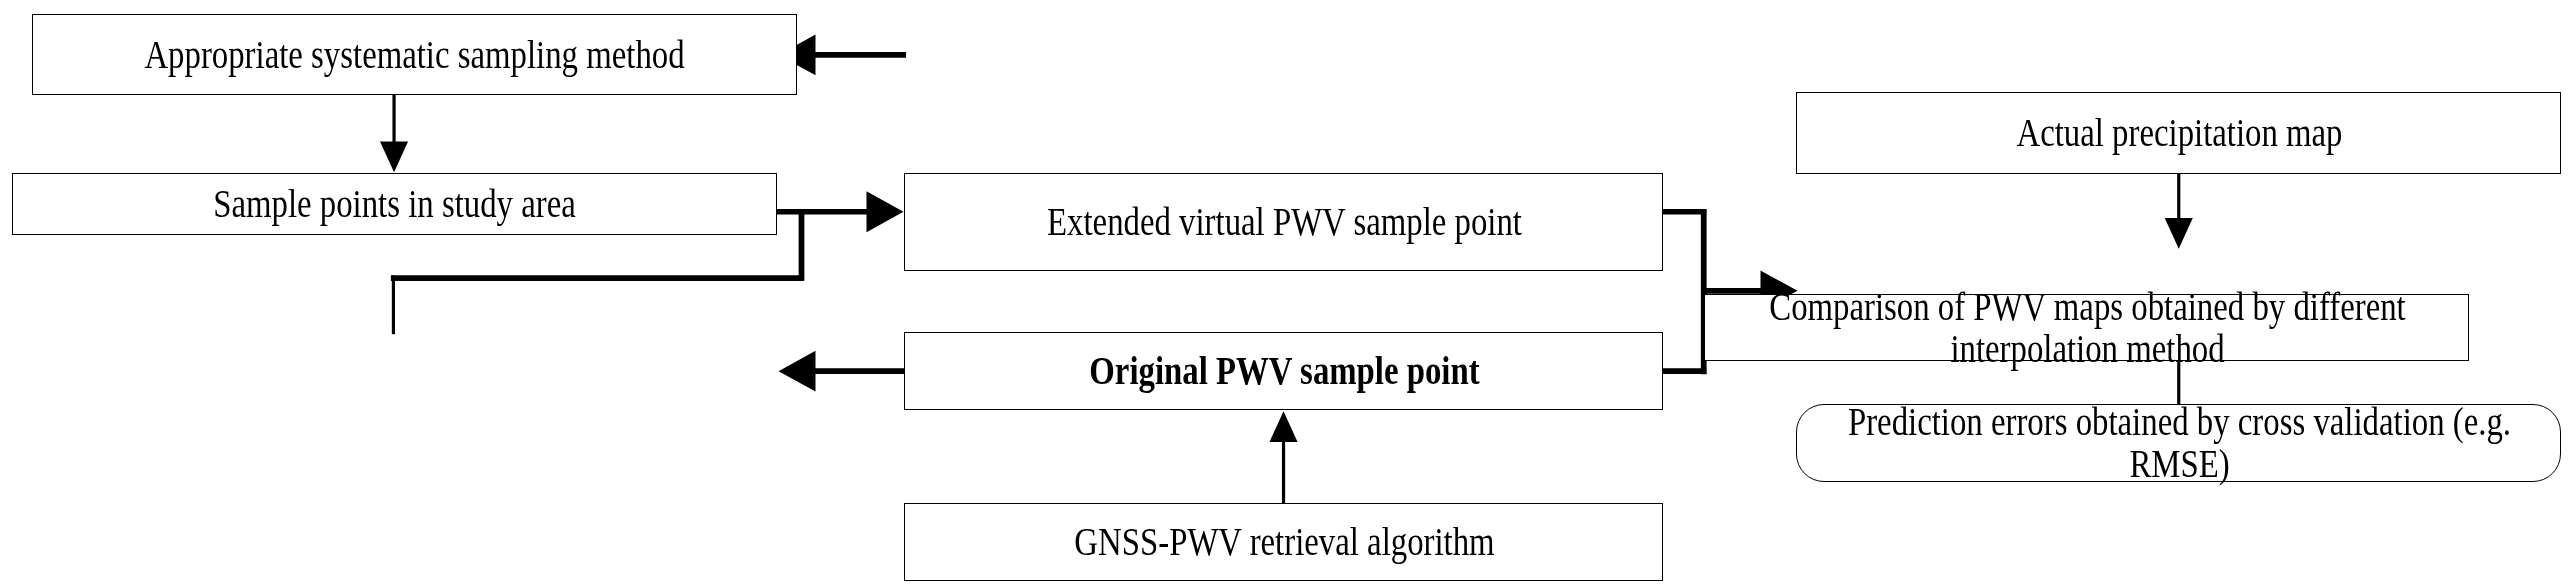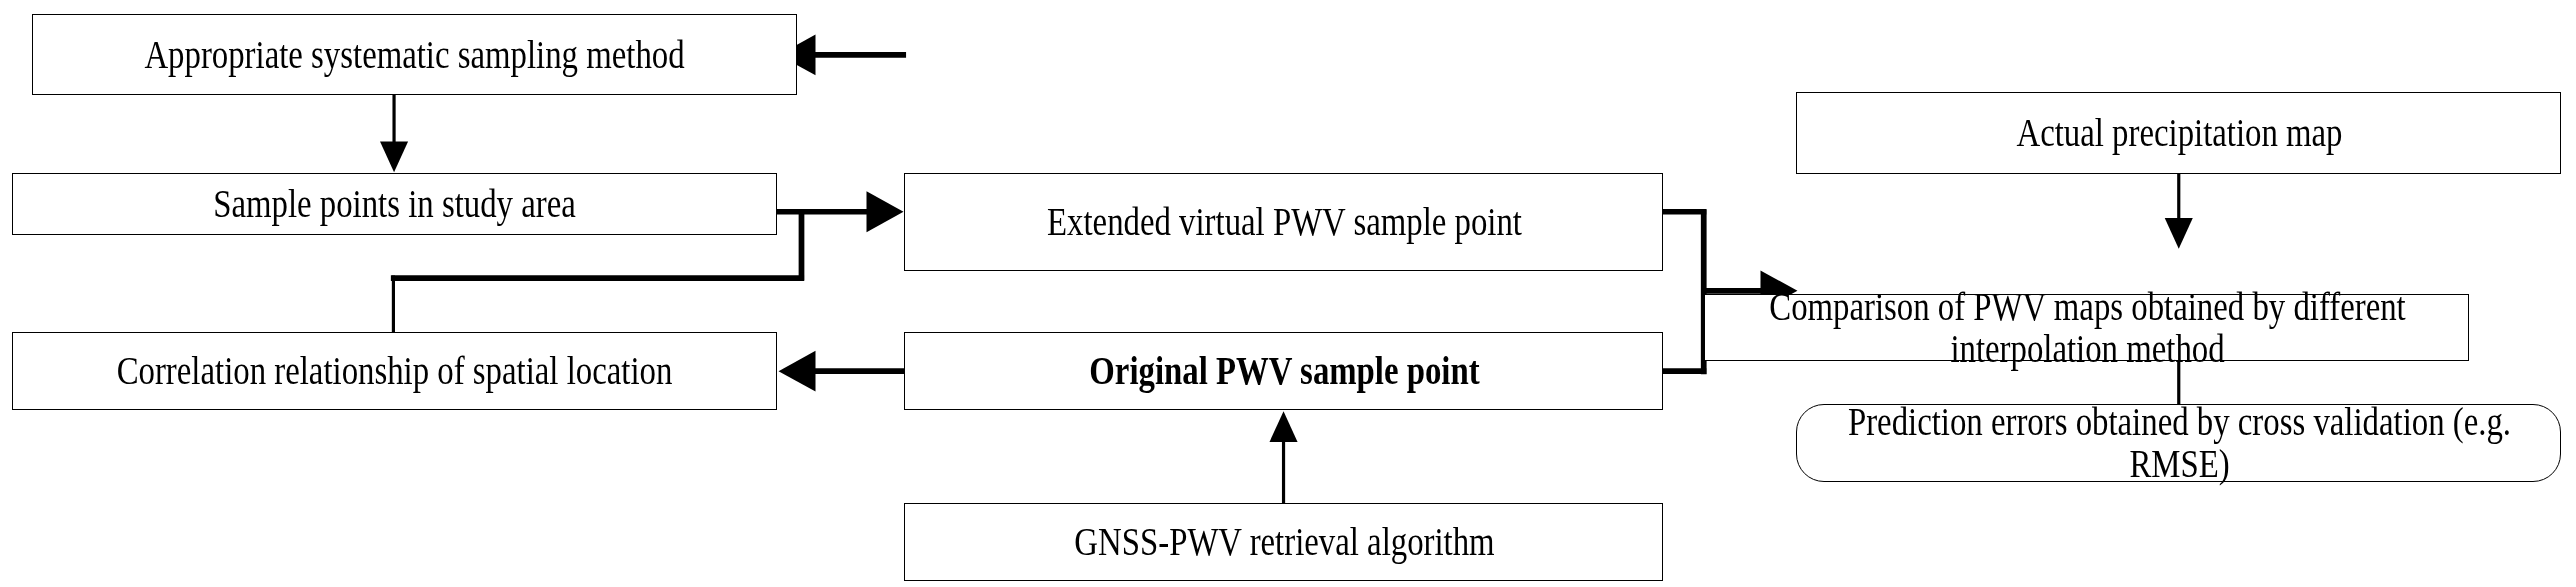--- a/index.html
+++ b/index.html
@@ -117,23 +117,20 @@
 
 
   <div class="node" id="node-sample-points">
     <div class="label">Sample points in study area</div>
   </div>
 
   <div class="node" id="node-extended-virtual-pwv">
     <div class="label">Extended virtual PWV sample point</div>
   </div>
 
-  <div class="node" id="node-correlation">
-    <div class="label">Correlation relationship of spatial location</div>
-  </div>
 
   <div class="node" id="node-original-pwv">
     <div class="label">Original PWV sample point</div>
   </div>
 
   <div class="node" id="node-actual-precipitation">
     <div class="label">Actual precipitation map</div>
   </div>
 
   <div class="node" id="node-gnss-pwv">

